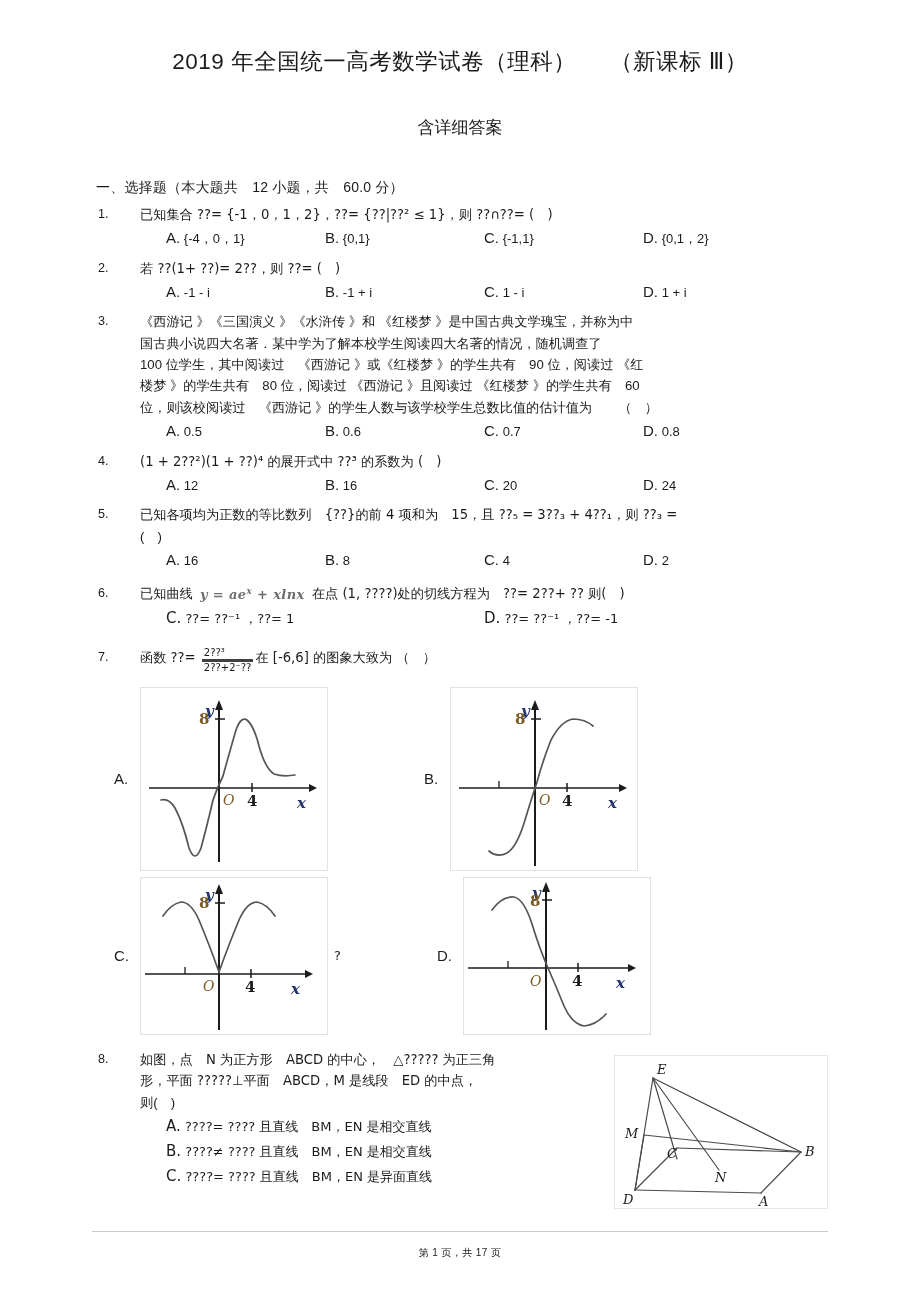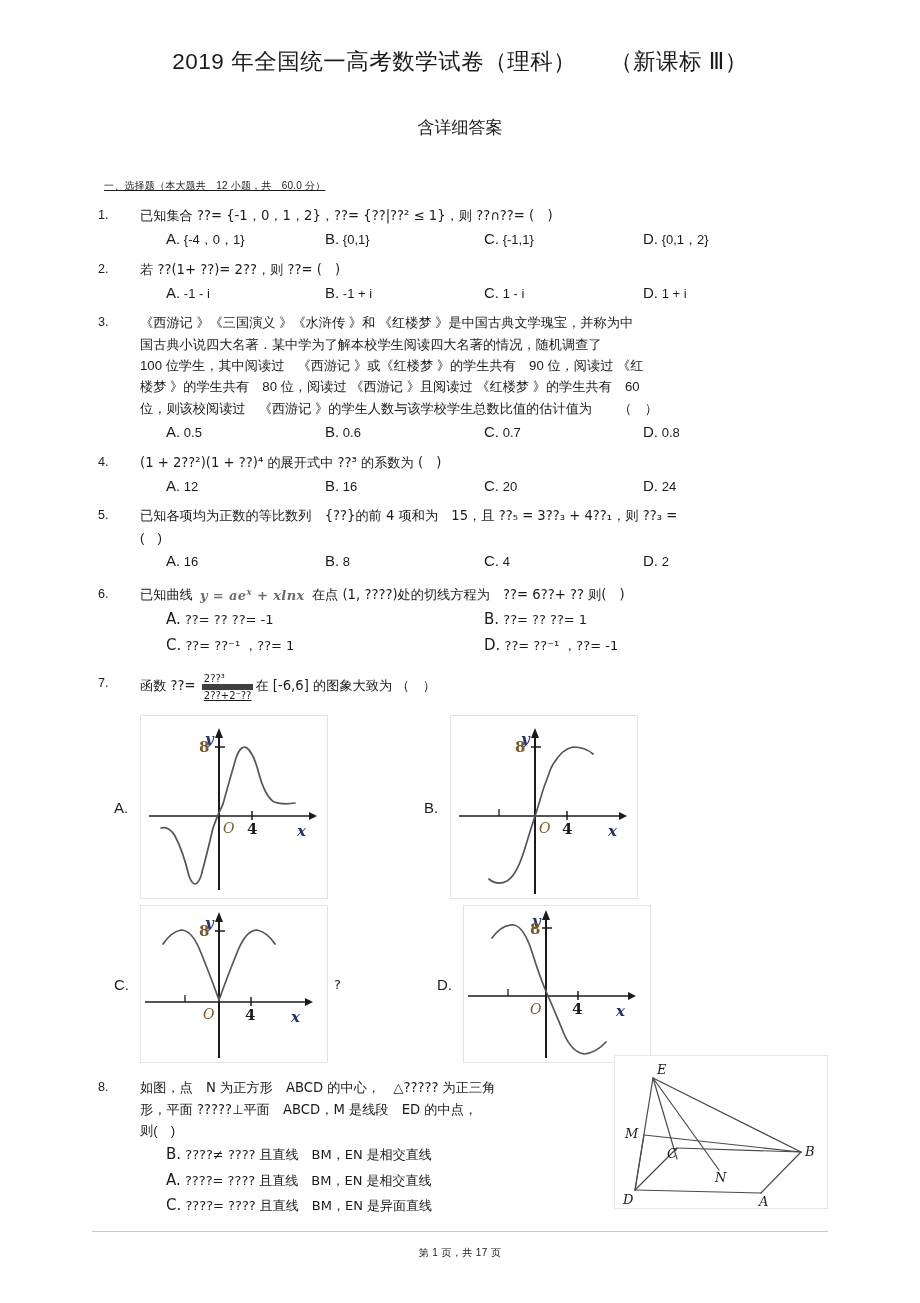--- a/index.html
+++ b/index.html
@@ -36,26 +36,25 @@
   .title-sub {
     text-align: center;
     font-size: 17px;
     margin: 12px;
     padding-top: 27px;
     font-weight: 400;
   }
 
   
   .section-head {
-    font-size: 10px;
-    margin: 12px;
+    font-size: 14px;
+    margin: 4px;
     padding-top: 28px;
     padding-left: 0px;
     letter-spacing: 0.2px;
-    text-decoration: underline;
   }
 
   
   .q {
     position: relative;
     padding-left: 48px;
     margin-top: 7px;
     font-size: 13.2px;
     line-height: 1.62;
   }
@@ -109,23 +108,22 @@
     display: inline-block;
     vertical-align: -9px;
     text-align: left;
     font-size: 10px;
     line-height: 1.12;
     margin: 0 2px;
   }
   .frac .num { display: block; padding: 0 2px; }
   .frac .den {
     display: block;
-    border-top: 6px solid #404040;
+    border-top: 3px solid #404040;
     padding: 0 2px;
-    text-decoration: underline;
   }
 
   
   .figs {
     position: relative;
     margin-top: 14px;
   }
   .figrow {
     display: flex;
     justify-content: flex-start;
@@ -247,24 +245,21 @@
       <span class="q-line">(　)</span>
     </span>
     <span class="opts grid4">
       <span class="opt"><span class="lbl">A.</span> <span class="val">16</span></span><span class="opt"><span class="lbl">B.</span> <span class="val">8</span></span><span class="opt"><span class="lbl">C.</span> <span class="val">4</span></span><span class="opt"><span class="lbl">D.</span> <span class="val">2</span></span>
     </span>
   </div>
 
   <div class="q" style="margin-top:11px;">
     <span class="q-num">6.</span>
     <span class="q-body">
-      <span class="q-line tofu"><span>已知曲线 </span><span class="formula-img">y = ae<span class="up">x</span> + xlnx</span><span> 在点 (1, ????)处的切线方程为　??= 6??+ ?? 则(　)</span></span>
-    </span>
-    <span class="opts grid2">
-      <span class="opt tofu"><span class="lbl">A.</span> <span class="val">??= ?? ??= -1</span></span><span class="opt tofu"><span class="lbl">B.</span> <span class="val">??= ?? ??= 1</span></span>
+      <span class="q-line tofu"><span>已知曲线 </span><span class="formula-img">y = ae<span class="up">x</span> + xlnx</span><span> 在点 (1, ????)处的切线方程为　??= 2??+ ?? 则(　)</span></span>
     </span>
     <span class="opts grid2">
       <span class="opt tofu"><span class="lbl">C.</span> <span class="val">??= ??⁻¹ ，??= 1</span></span><span class="opt tofu"><span class="lbl">D.</span> <span class="val">??= ??⁻¹ ，??= -1</span></span>
     </span>
   </div>
 
   <div class="q" style="margin-top:16px;">
     <span class="q-num">7.</span>
     <span class="q-body">
       <span class="q-line tofu"><span>函数 ??= </span><span class="frac"><span class="num">2??³</span><span class="den">2??+2⁻??</span></span><span>在 [-6,6] 的图象大致为 （　）</span></span>
@@ -363,22 +358,22 @@
   </div>
 
   <div class="q" style="margin-top:14px; width:440px;">
     <span class="q-num">8.</span>
     <span class="q-body">
       <span class="q-line tofu">如图，点　N 为正方形　ABCD 的中心，　△????? 为正三角</span>
       <span class="q-line tofu">形，平面 ?????⊥平面　ABCD，M 是线段　ED 的中点，</span>
       <span class="q-line">则(　)</span>
     </span>
     <span class="opts stack">
+      <span class="opt tofu"><span class="lbl">A.</span> <span class="val">????= ???? 且直线　BM，EN 是相交直线</span></span>
       <span class="opt tofu"><span class="lbl">B.</span> <span class="val">????≠ ???? 且直线　BM，EN 是相交直线</span></span>
-      <span class="opt tofu"><span class="lbl">A.</span> <span class="val">????= ???? 且直线　BM，EN 是相交直线</span></span>
       <span class="opt tofu"><span class="lbl">C.</span> <span class="val">????= ???? 且直线　BM，EN 是异面直线</span></span>
     </span>
   </div>
 
   <div class="geo-wrap">
     <svg viewBox="0 0 212 152">
       <g fill="none" stroke="#4a4a4a" stroke-width="1.2" stroke-linecap="round">
         <path d="M38,22 L20,134"></path>
         <path d="M38,22 L62,103"></path>
         <path d="M38,22 L104,114"></path>

